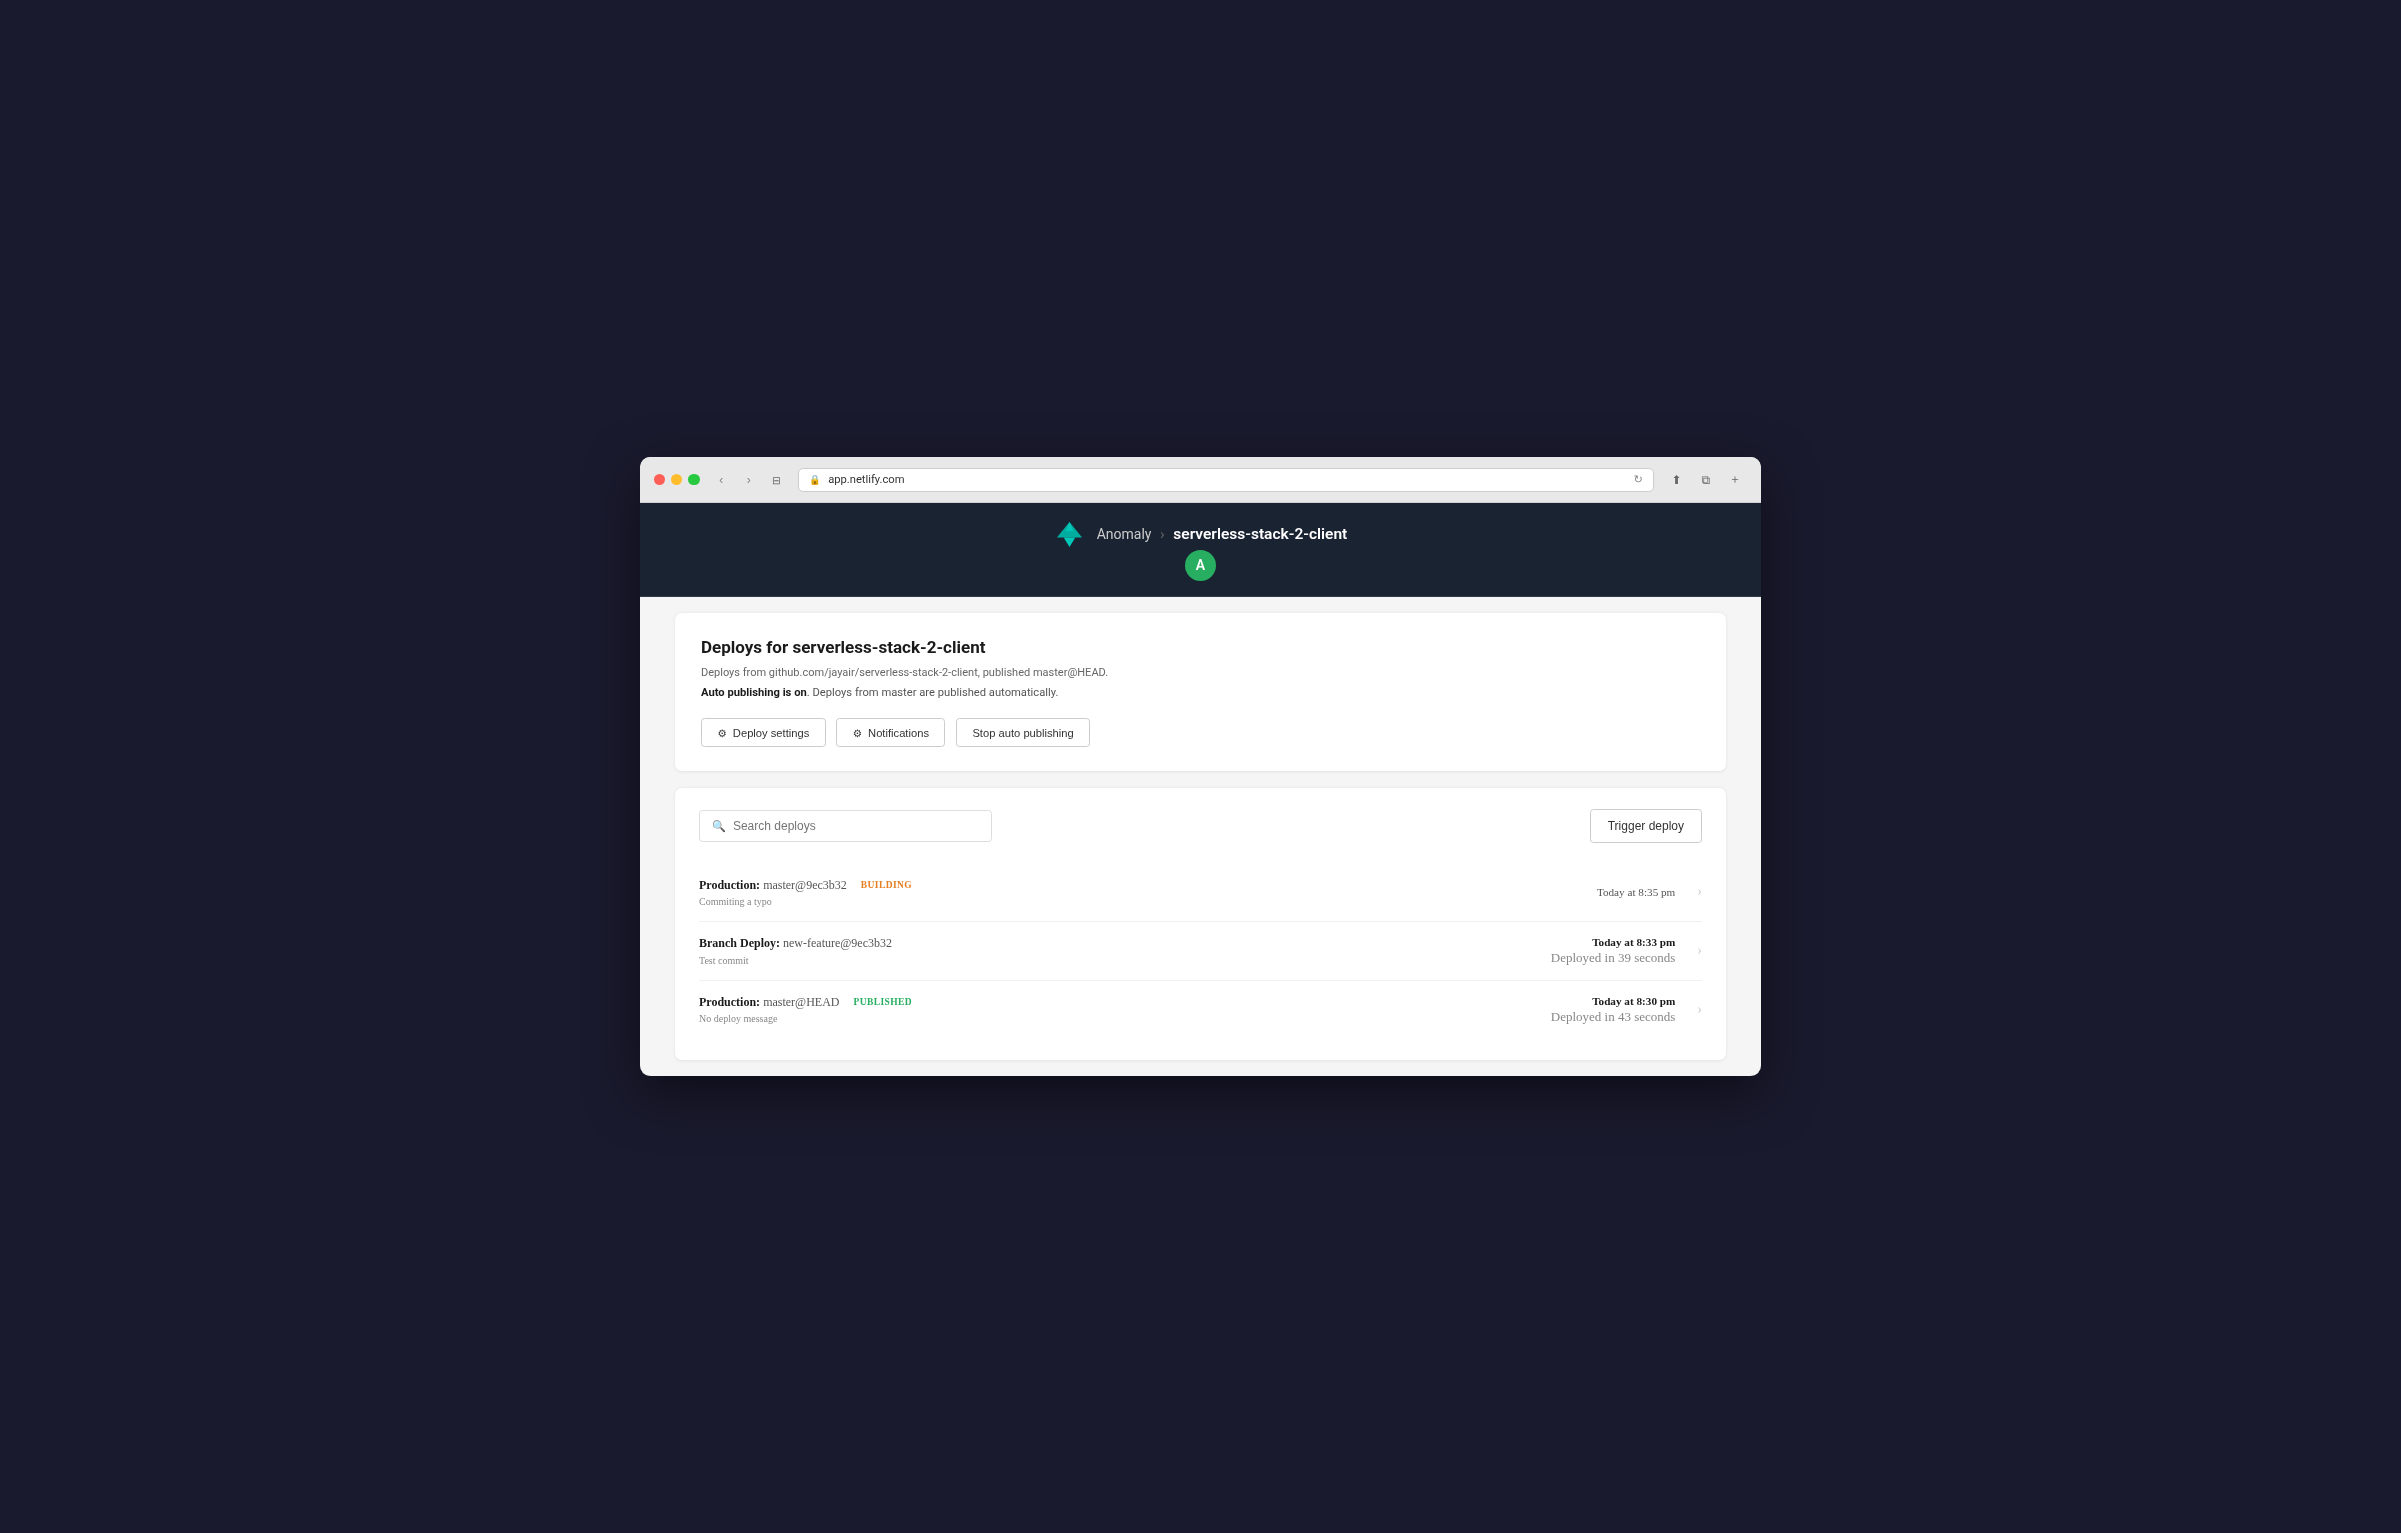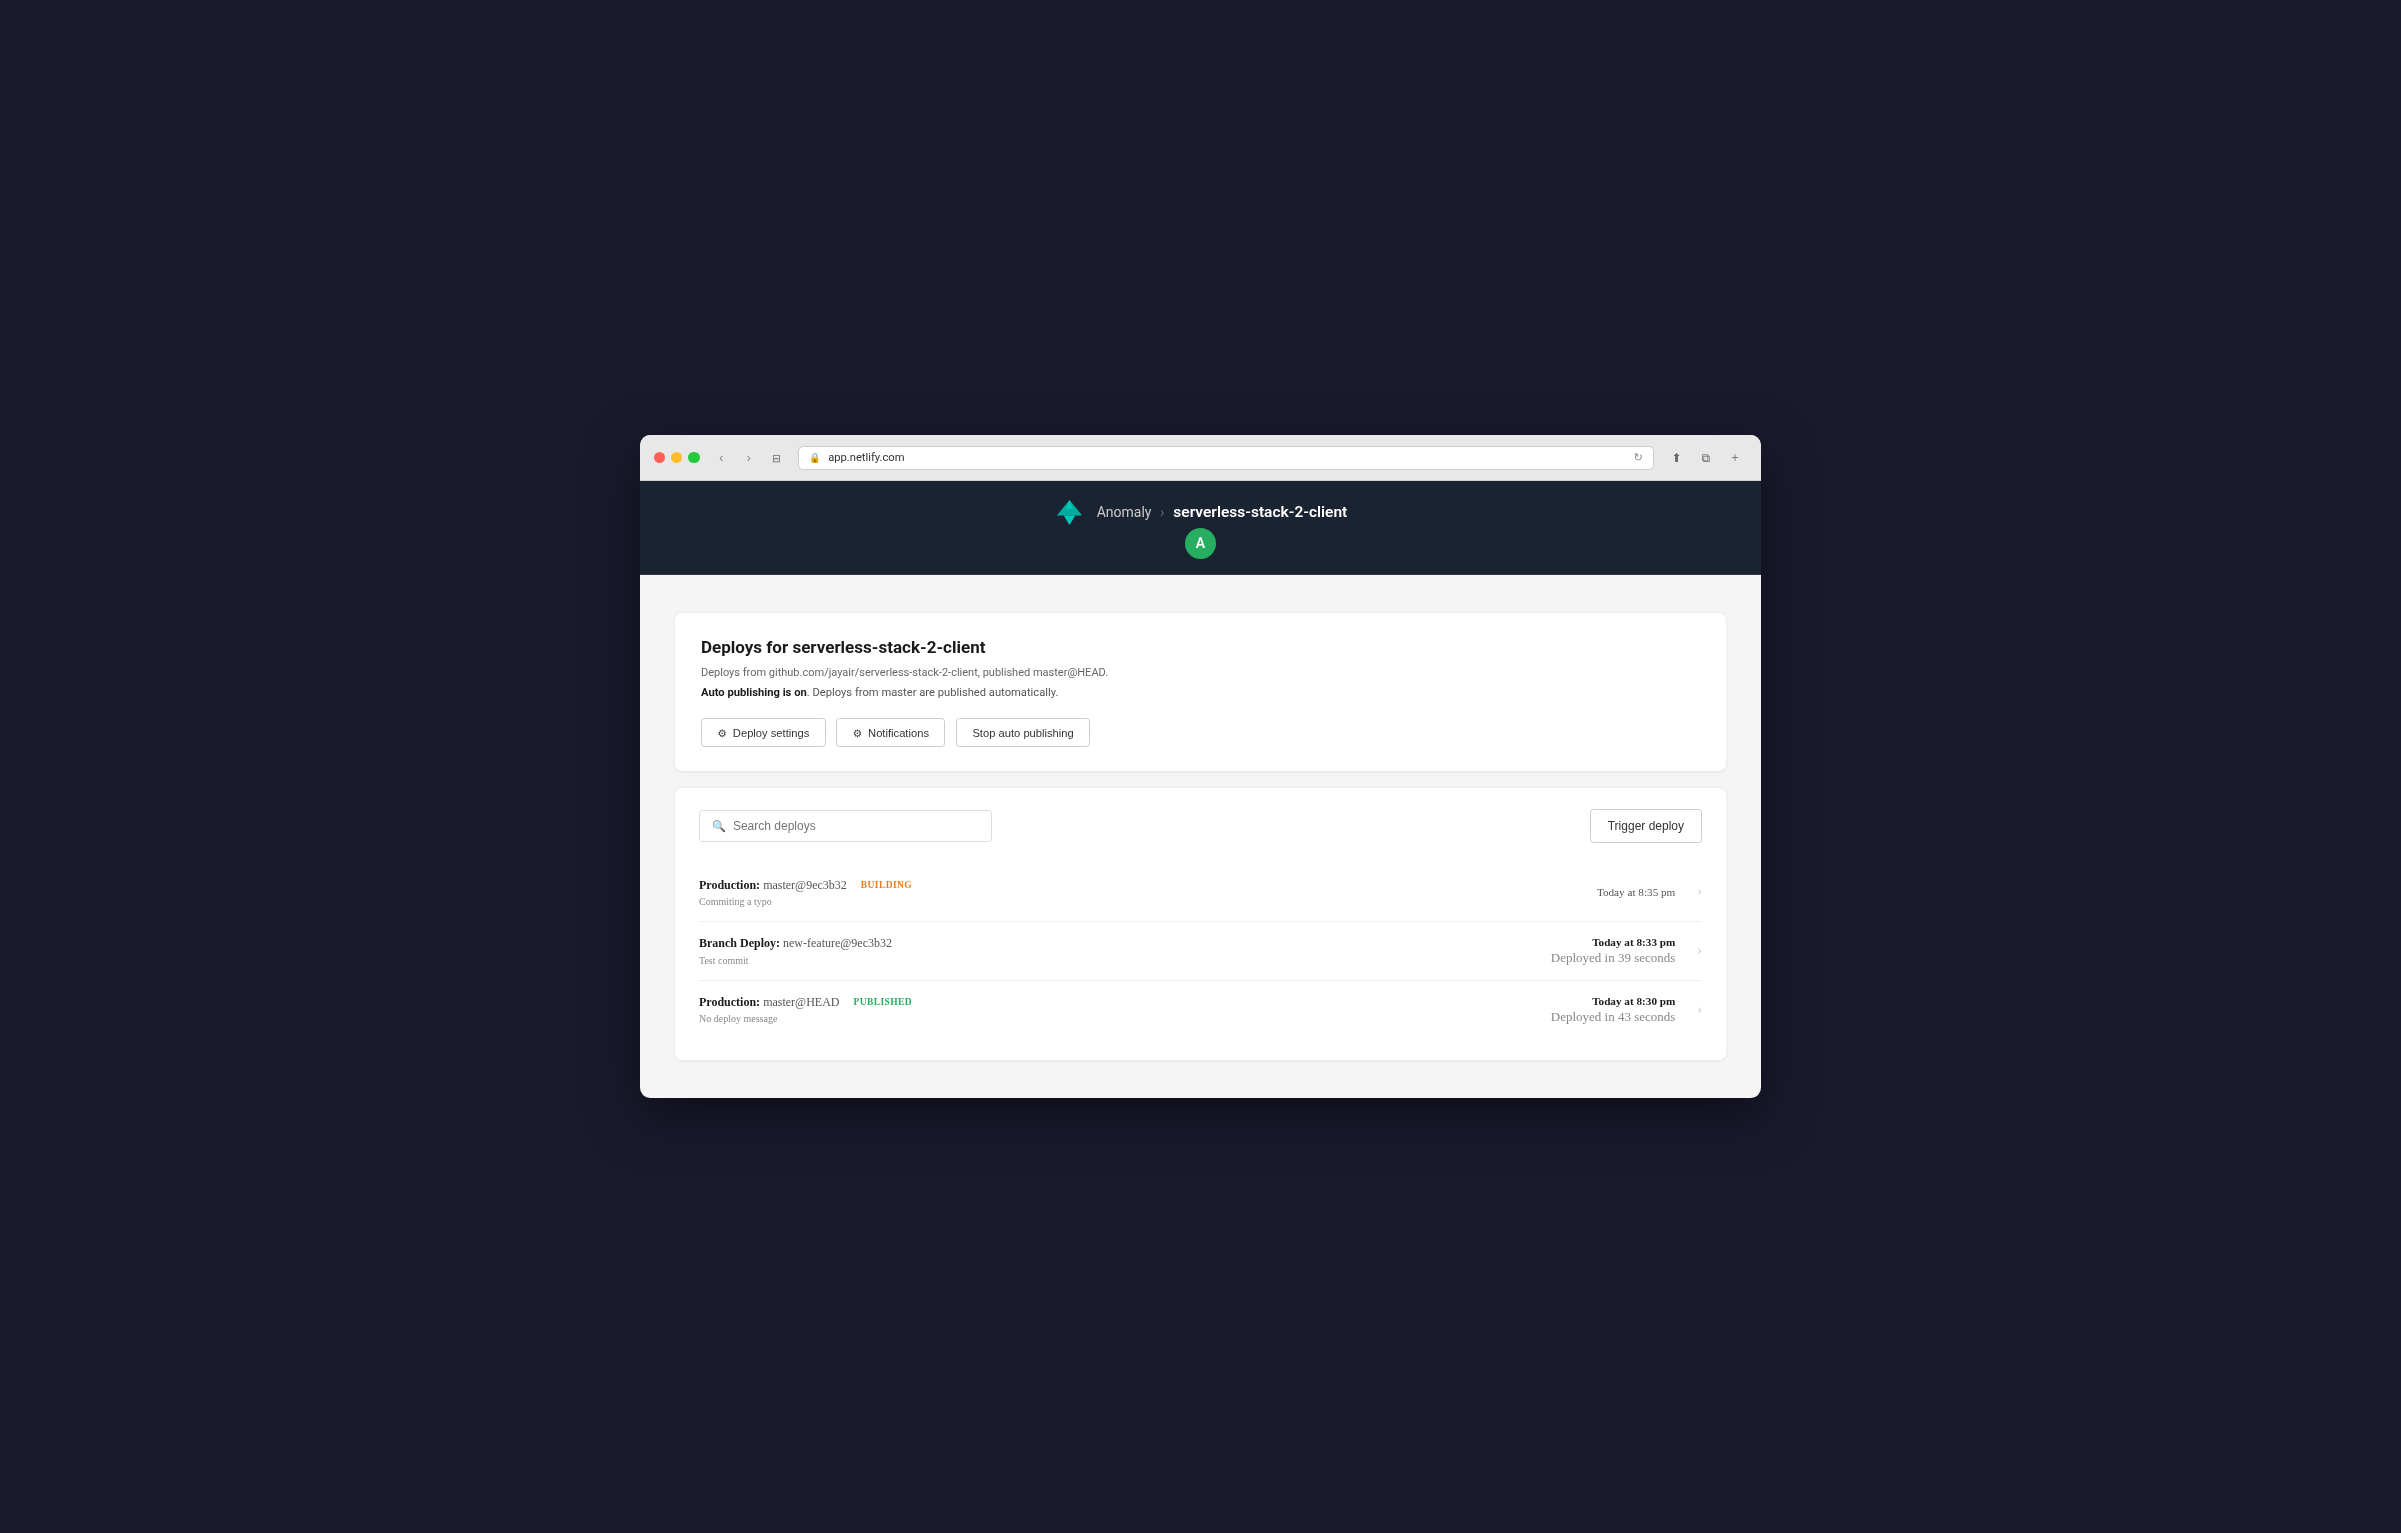--- a/index.html
+++ b/index.html
@@ -201,21 +201,21 @@
 
     .nav-item.active {
       color: white;
       font-weight: 600;
       border-bottom: 1.7px solid white;
     }
 
     
     .main-content {
       background: #f5f5f5;
-      padding: 38px 35px;
+      padding: 16px 35px;
       min-height: 449px;
     }
 
     
     .deploys-card {
       background: white;
       border-radius: 7px;
       padding: 24px 26px;
       margin-bottom: 17px;
       box-shadow: 0 0.9px 3.5px rgba(0,0,0,0.08);

